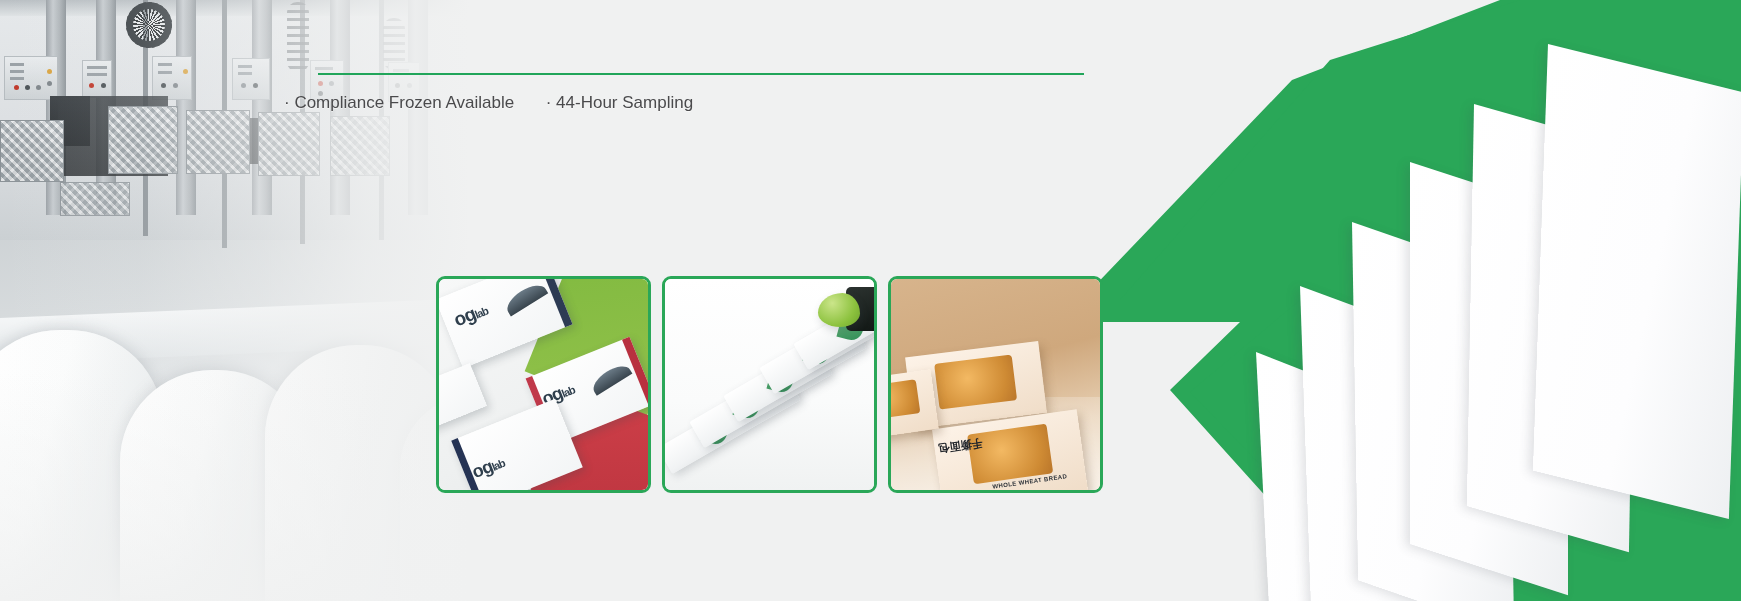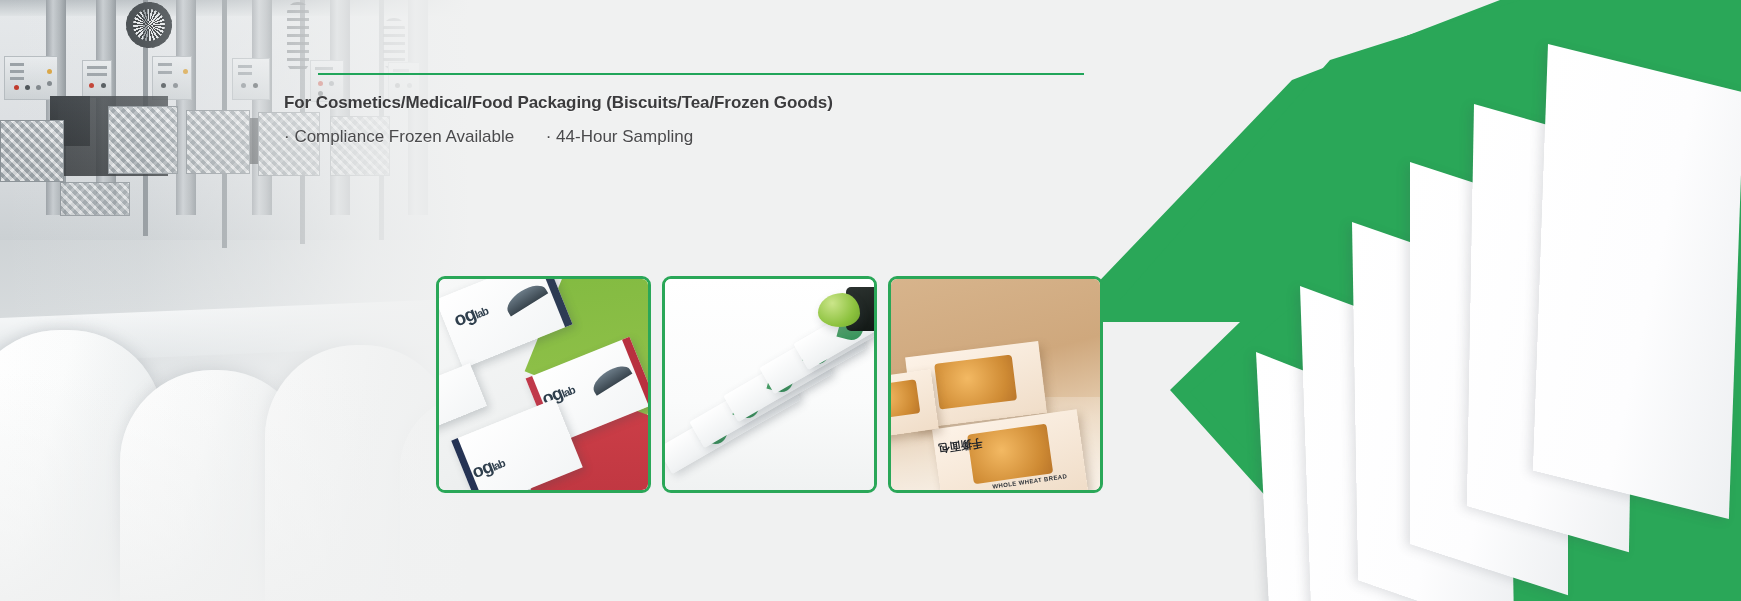--- a/index.html
+++ b/index.html
@@ -313,21 +313,20 @@
     <div class="sheet" style="left:410px; top:162px; width:158px; height:382px; transform:skewY(18deg); transform-origin:left top;"></div>
     <div class="sheet" style="left:474px; top:104px; width:162px; height:404px; transform:skewY(15deg) rotate(1deg); transform-origin:left top;"></div>
     <div class="sheet" style="left:548px; top:44px; width:196px; height:430px; transform:skewY(12deg) rotate(2deg); transform-origin:left top;"></div>
   </div>
 
   <div class="copy">
     <div class="headline">
     </div>
     <div class="rule"></div>
     <div class="bullets">
-      <div class="b2">For Cosmetics/Medical/Food Packaging (Biscuits/Tea/Frozen Goods)</div>
       <div class="b3">
         <span>· Compliance Frozen Available</span>
         <span class="gap"></span>
         <span>· 44-Hour Sampling</span>
       </div>
     </div>
   </div>
 
   <div class="cards">
 

